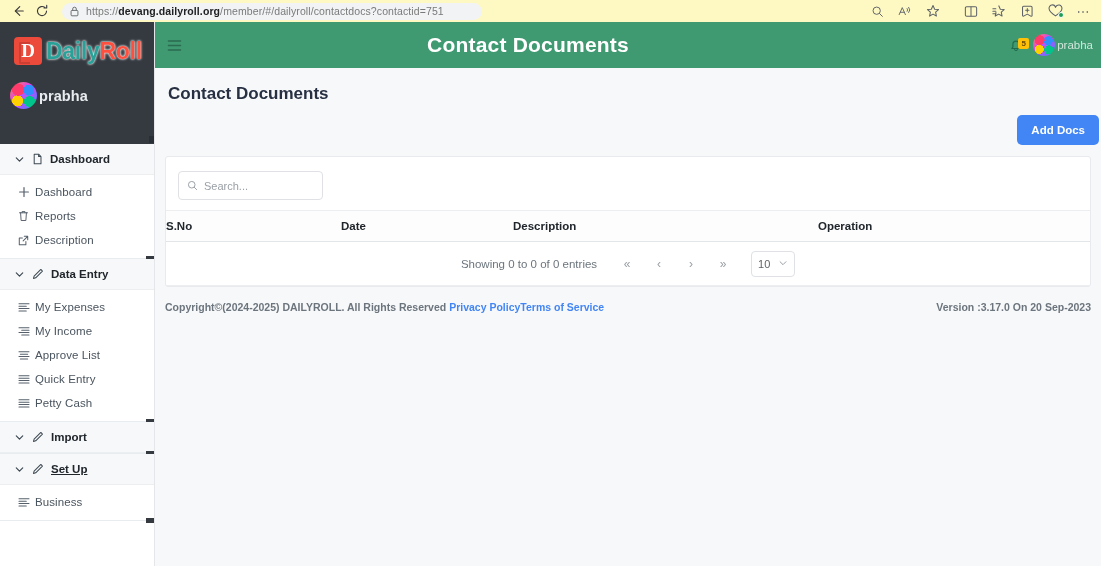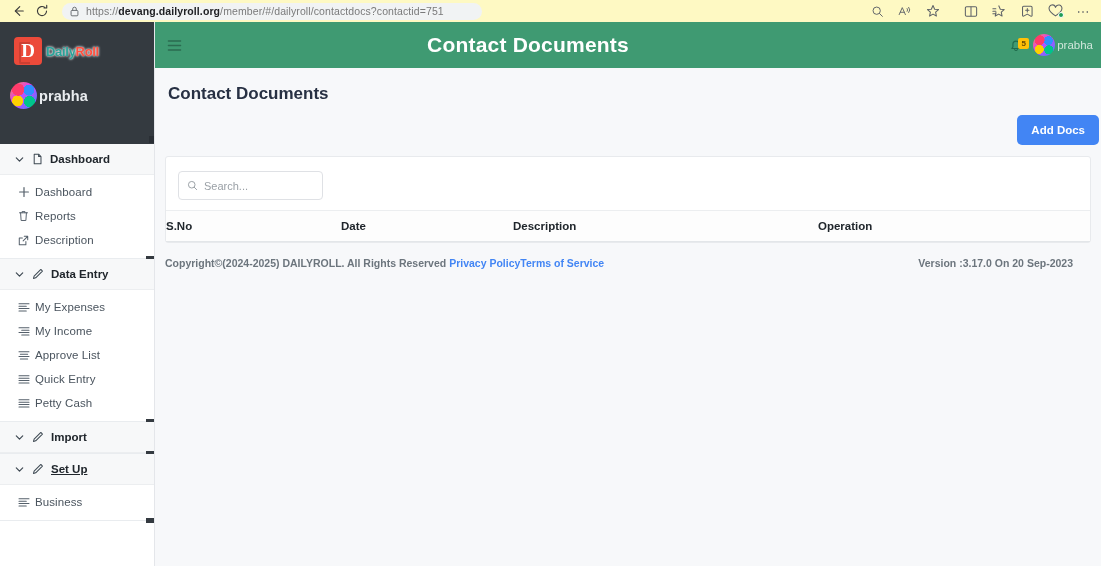--- a/index.html
+++ b/index.html
@@ -91,21 +91,21 @@
     font-family: "Liberation Serif", serif;
     margin-right: 4px;
     position: relative;
   }
   .brand-badge::after {
     content: ""; position: absolute;
     left: 5px; top: 5px; width: 9px; height: 18px;
     border: 2px solid #b5372c; border-right: none; border-radius: 2px 0 0 2px;
     opacity: .55;
   }
-  .brand-text { font-size: 13px; font-weight: 700; letter-spacing: -.3px; }
+  .brand-text { font-size: 23px; font-weight: 700; letter-spacing: -.3px; }
   .brand-text .b1 { color: #2aa198; }
   .brand-text .b2 { color: #ff4f3f; }
   .brand-text .b1, .brand-text .b2 {
     text-shadow: 0 0 2px rgba(255,255,255,.95), 0 0 3px rgba(255,255,255,.85);
   }
 
   .user-row {
     display: flex; align-items: center;
     padding-left: 10px; margin-top: 8px;
   }
@@ -273,21 +273,21 @@
     margin-left: 12px;
     width: 44px; height: 26px;
     border: 1px solid #dfe1e5; border-radius: 4px;
     display: flex; align-items: center; justify-content: space-between;
     padding: 0 6px;
     font-size: 11px; color: #5f6368; cursor: pointer;
   }
 
   .footer {
     display: flex; align-items: center; justify-content: space-between;
-    padding: 14px 28px 0 10px;
+    padding: 14px 10px 0 10px;
     font-size: 10.5px; font-weight: 700;
   }
   .footer-left { color: #6c757d; }
   .footer-left a { color: #4285f4; text-decoration: none; }
   .footer-right { color: #6c757d; }
 </style>
 </head>
 <body>
 
 <div class="browser-bar">
@@ -574,20 +574,35 @@
           <tr>
             <th class="c-sno">S.No</th>
             <th class="c-date">Date</th>
             <th class="c-desc">Description</th>
             <th class="c-op">Operation</th>
           </tr>
         </thead>
         <tbody></tbody>
       </table>
 
+      <div class="pager-row">
+        <span class="pager-info">Showing 0 to 0 of 0 entries</span>
+        <span class="pg-btn">«</span>
+        <span class="pg-btn">‹</span>
+        <span class="pg-btn">›</span>
+        <span class="pg-btn">»</span>
+        <div class="page-size">
+          <span>10</span>
+          <span>
+            <svg width="10" height="10" viewBox="0 0 12 12" fill="none" stroke="#9aa0a6" stroke-width="1.2">
+                <path d="M2.5 4.5 L6 8 L9.5 4.5" stroke-linecap="round" stroke-linejoin="round"></path>
+              </svg>
+          </span>
+        </div>
+      </div>
     </div>
 
     <div class="footer">
       <div class="footer-left"><span>Copyright©(2024-2025) DAILYROLL. All Rights Reserved </span><a href="#">Privacy Policy</a><a href="#">Terms of Service</a></div>
       <div class="footer-right">Version :3.17.0 On 20 Sep-2023</div>
     </div>
 
   </div>
 </div>
 

